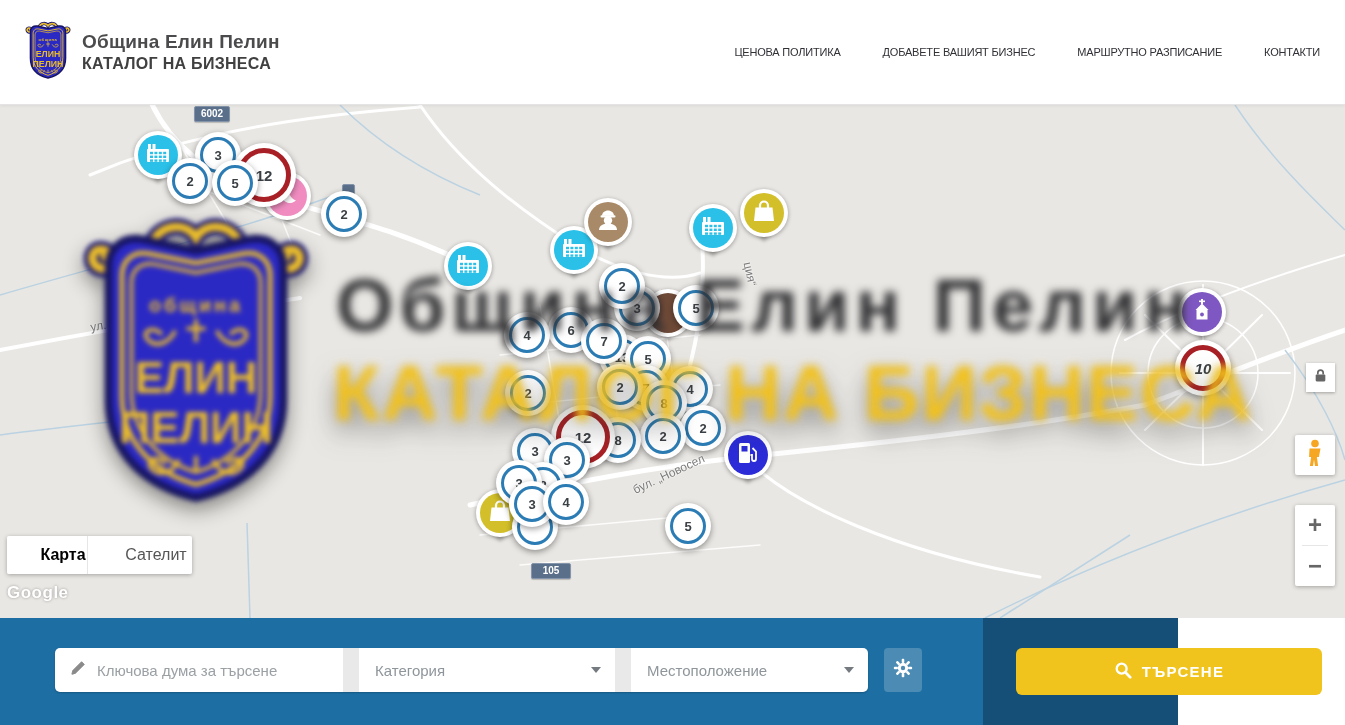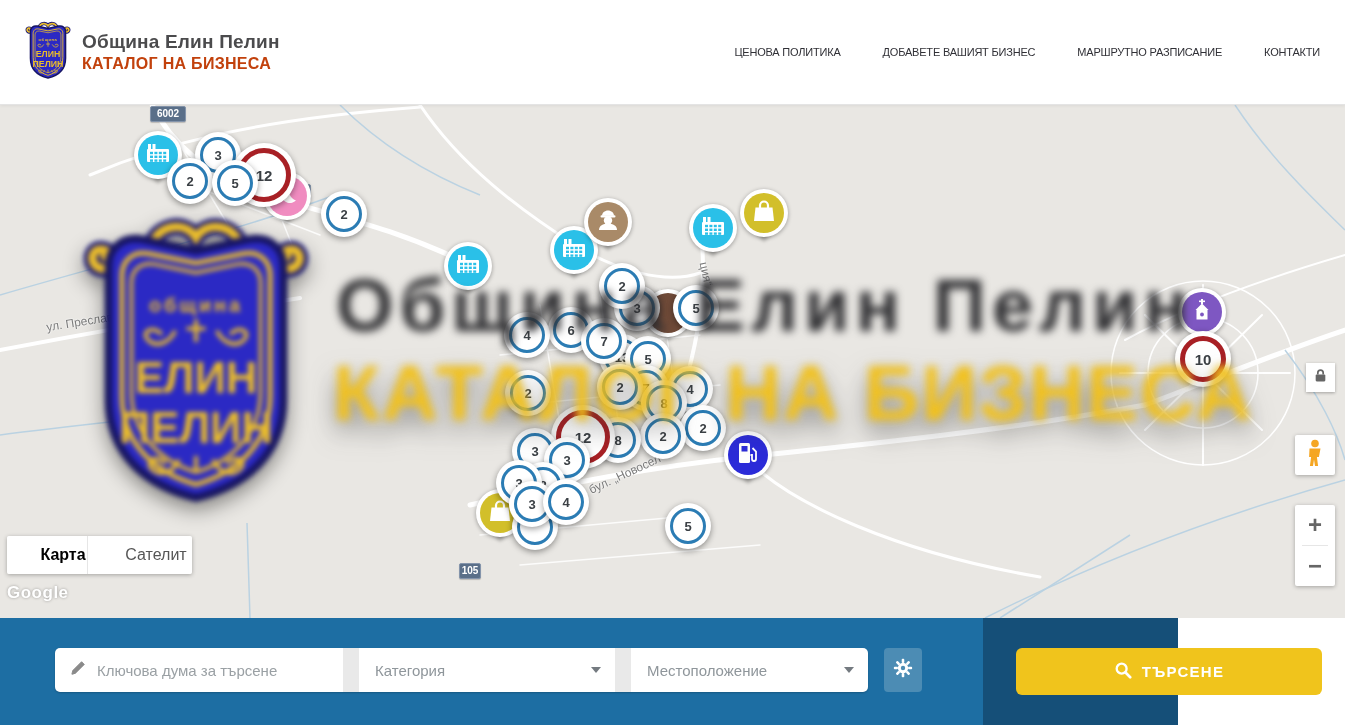--- a/index.html
+++ b/index.html
@@ -6,28 +6,28 @@
   html,body { width:1345px; height:725px; overflow:hidden; background:#fff;
               font-family:"Liberation Sans", sans-serif; }
   .stage { position:relative; width:1345px; height:725px; }
 
   
   .header { position:absolute; top:0; left:0; right:0; height:105px; background:#fff;
             border-bottom:1px solid #e4e4e4; box-shadow:0 1px 3px rgba(0,0,0,.06);
             display:flex; align-items:center; justify-content:space-between; padding:0 25px; z-index:40; }
   .brand { display:flex; align-items:center; gap:11px; }
   .brand-text .t1 { font-size:19px; font-weight:bold; color:#4b4b4d; letter-spacing:.2px; }
-  .brand-text .t2 { font-size:16px; font-weight:bold; color:#c2410c; letter-spacing:.3px; margin-top:2px; }
+  .brand-text .t2 { font-size:16px; font-weight:bold; color:#404040; letter-spacing:.3px; margin-top:2px; }
   .nav { display:flex; gap:42px; }
   .nav-item { font-size:11px; font-weight:normal; color:#303036; letter-spacing:-.2px; cursor:pointer; white-space:nowrap; }
 
   
   .map { position:absolute; top:105px; left:0; width:1345px; height:513px; background:#e9e7e3; overflow:hidden; }
   .map svg.roads { position:absolute; inset:0; z-index:1; }
-  #map-labels { position:absolute; inset:0; z-index:2; }
+  #map-labels { position:absolute; inset:0; z-index:2;margin-left:44px; }
   #markers    { position:absolute; inset:0; z-index:3; }
   .street-label { position:absolute; font-size:12px; color:#7b7b7b; white-space:nowrap;
                   text-shadow:0 0 2px #fff,0 0 2px #fff; }
   .road-badge { position:absolute; background:#5a6f89; border:1px solid #8494ab; color:#fff;
                 font-size:10px; font-weight:bold; text-align:center; line-height:14px;
                 border-radius:2px; box-shadow:0 1px 1px rgba(0,0,0,.2); }
 
   
   .pin { position:absolute; width:48px; height:48px; cursor:pointer; }
   .pin .tail { position:absolute; left:14px; top:24px; width:20px; height:20px; background:#fff;
@@ -178,21 +178,21 @@
         <path d="M985,513 C1100,455 1220,410 1345,375"></path>
         <path d="M1235,0 C1275,60 1325,105 1345,125"></path>
         <path d="M1285,245 C1320,290 1338,330 1345,355"></path>
         <path d="M1000,513 L1130,430"></path>
         <path d="M340,0 C380,40 430,70 480,90"></path>
       </g>
     </svg>
 
     <div id="map-labels">
         <div class="road-badge" style="left: 150px; top: 1px; width: 36px; height: 16px;">6002</div>
-        <div class="road-badge" style="left: 459px; top: 458px; width: 22px; height: 16px;">105</div>
+        <div class="road-badge" style="left: 487px; top: 458px; width: 40px; height: 16px;">105</div>
         <div class="road-badge" style="left: 298px; top: 79px; width: 13px; height: 16px;"></div>
         <div class="street-label" style="left: 46px; top: 210px; transform: rotate(-9deg);">ул. Преслав</div>
         <div class="street-label" style="left: 586px; top: 362px; transform: rotate(-25deg);">бул. „Новосел</div>
         <div class="street-label" style="left: 694px; top: 162px; transform: rotate(78deg);">ция“</div>
       </div>
     <div id="markers">
         <div class="pin" style="left: 134px; top: 26px;">
           <span class="tail"></span>
           <span class="body">
             <span class="disc" style="background:#2ac0e8">
@@ -466,21 +466,21 @@
         </div>
         <div class="cluster" style="left: 509px; top: 376px; height: 46px; width: 46px;">
           <div class="ring">3</div>
         </div>
         <div class="cluster" style="left: 543px; top: 374px; height: 46px; width: 46px;">
           <div class="ring">4</div>
         </div>
         <div class="cluster" style="left: 665px; top: 398px; height: 46px; width: 46px;">
           <div class="ring">5</div>
         </div>
-        <div class="cluster red" style="left: 1175px; top: 226px; height: 56px; width: 56px;">
+        <div class="cluster red" style="left: 1175px; top: 235px; height: 56px; width: 56px; font-style: italic;">
           <div class="ring">10</div>
         </div>
       </div>
 
     <div class="wm-shield">
       <svg width="228" height="304" viewBox="0 0 120 160">
           <use href="#shield-art"></use>
         </svg>
     </div>
     <div class="wm-title">Община Елин Пелин</div>

